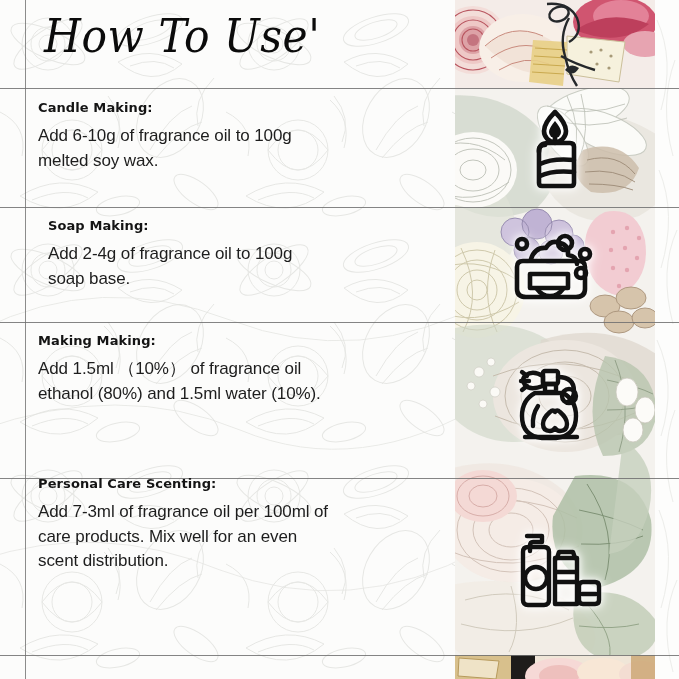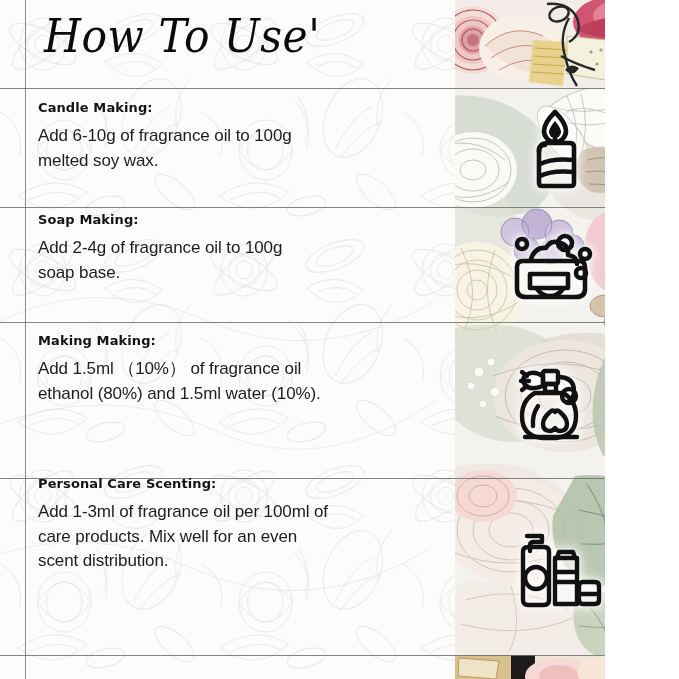--- a/index.html
+++ b/index.html
@@ -6,21 +6,21 @@
   html,body{margin:0;padding:0;}
   body{
     width:679px;height:679px;overflow:hidden;
     background:#ffffff;
     font-family:"DejaVu Sans", sans-serif;
     -webkit-font-smoothing:antialiased;
   }
 
   
   #infographic{
-    position:relative;width:605px;height:679px;overflow:hidden;
+    position:relative;width:679px;height:679px;overflow:hidden;
     background:#e5e5e5;
   }
 
   
   .bg-linework{position:absolute;inset:0;pointer-events:none;}
   .bg-linework svg{display:block;width:100%;height:100%;}
 
   
   .photo-col{
     position:absolute;left:455px;top:0;width:200px;height:679px;
@@ -418,40 +418,40 @@
   </div>
 
   <div class="section" style="top:100px;">
     <p class="sec-head">Candle Making:</p>
     <p class="sec-body">
       <span class="line">Add 6-10g of fragrance oil to 100g</span>
       <span class="line">melted soy wax.</span>
     </p>
   </div>
 
-  <div class="section" style="top:212px;">
+  <div class="section" style="top:218px;margin-left:10px;">
     <p class="sec-head">Soap Making:</p>
     <p class="sec-body">
       <span class="line">Add 2-4g of fragrance oil to 100g</span>
       <span class="line">soap base.</span>
     </p>
   </div>
 
   <div class="section" style="top:333px;">
     <p class="sec-head">Making Making:</p>
     <p class="sec-body">
       <span class="line">Add 1.5ml （10%） of fragrance oil</span>
       <span class="line">ethanol (80%) and 1.5ml water (10%).</span>
     </p>
   </div>
 
   <div class="section" style="top:476px;">
     <p class="sec-head">Personal Care Scenting:</p>
     <p class="sec-body">
-      <span class="line">Add 1-3ml of fragrance oil per 100ml of</span>
+      <span class="line">Add 7-3ml of fragrance oil per 100ml of</span>
       <span class="line">care products. Mix well for an even</span>
       <span class="line">scent distribution.</span>
     </p>
   </div>
 
   <div class="icon-wrap" style="top:103px;height:90px;">
     <svg width="74" height="82" viewBox="0 0 74 82" aria-hidden="true">
       <g fill="none" stroke="#111" stroke-width="4.6" stroke-linecap="round" stroke-linejoin="round">
         <path d="M37 5 q11 11 11 19 a11 11 0 0 1 -22 0 q0 -8 11 -19z"></path>
         <path d="M37 30 v6"></path>

